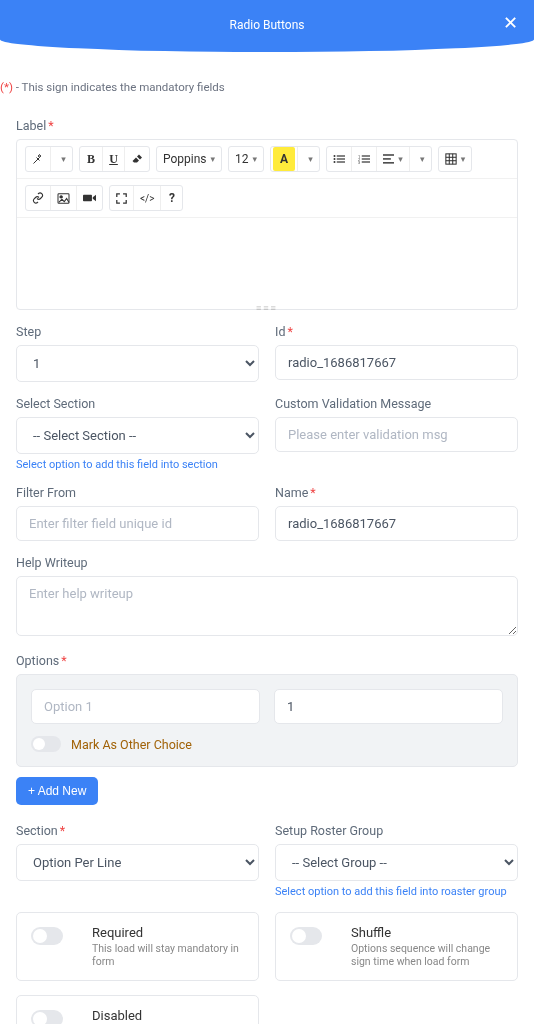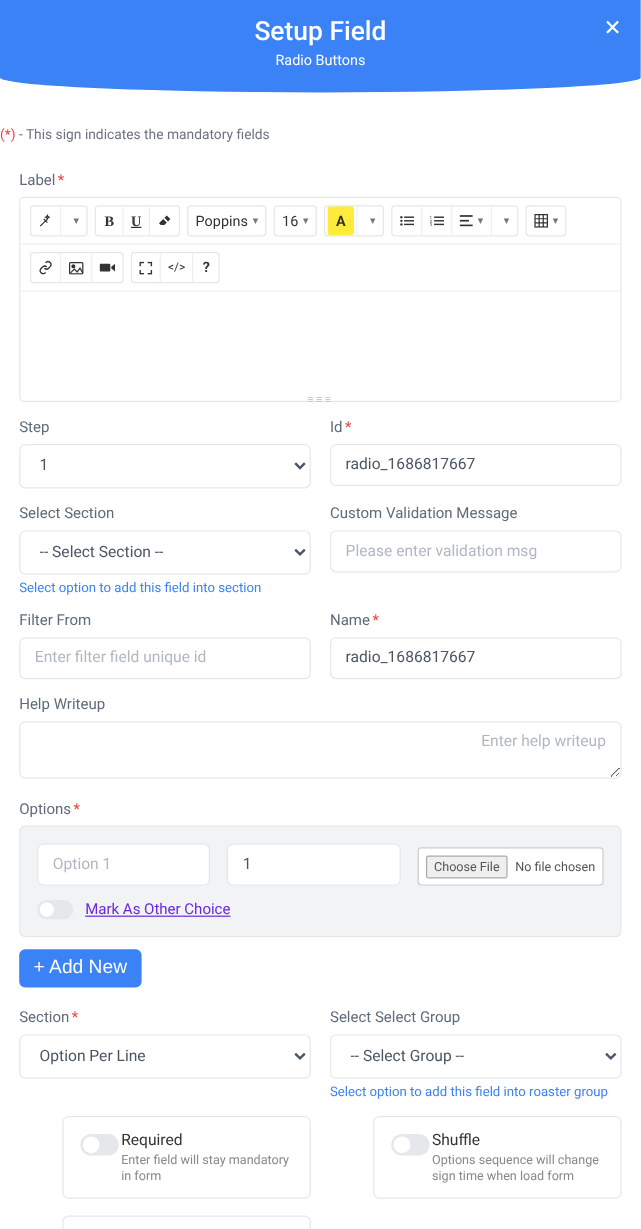--- a/index.html
+++ b/index.html
@@ -51,21 +51,21 @@
     width: 100%;
     border: 1px solid #e5e7eb;
     border-radius: 5px;
     padding: 9px 12px;
     font-size: 13px;
     color: #4b5563;
     background: #fff;
     font-family: inherit;
   }
   input::placeholder, textarea::placeholder { color: #b0b7c3; }
-  textarea { resize: vertical; height: 48px; text-align: right; }
+  textarea { resize: vertical; height: 60px; }
   .editor-wrap { border: 1px solid #e5e7eb; border-radius: 4px; margin-bottom: 14px; }
   .toolbar {
     display: flex;
     flex-wrap: wrap;
     gap: 6px;
     padding: 6px 8px;
     border-bottom: 1px solid #f1f1f1;
   }
   .tgroup {
     display: flex;
@@ -95,21 +95,21 @@
     padding: 8px;
   }
   .editor-handle { height: 6px; text-align: center; font-size: 9px; color: #bbb; letter-spacing: 2px; }
   .options-box {
     background: #f1f3f5;
     border: 1px solid #e5e7eb;
     border-radius: 5px;
     padding: 14px;
     margin-bottom: 10px;
   }
-  .opt-row { display: flex; gap: 14px; align-items: flex-end; margin-bottom: 12px; }
+  .opt-row { display: flex; gap: 14px; align-items: flex-start; margin-bottom: 12px; }
   .opt-row input[type=text] { flex: 1; }
   .opt-num { width: 55px; }
   .file-wrap {
     display: flex;
     align-items: center;
     border: 1px solid #ccc;
     border-radius: 3px;
     background: #fff;
     padding: 3px 6px;
     font-size: 11px;
@@ -118,21 +118,21 @@
   }
   .file-btn {
     border: 1px solid #aaa;
     background: #efefef;
     padding: 2px 6px;
     font-size: 10.5px;
     border-radius: 2px;
     cursor: pointer;
   }
   .file-lbl { color: #555; font-size: 10.5px; }
-  .mark-row { display: flex; align-items: center; gap: 10px; font-size: 12.5px; color: #6d28d9; text-decoration: underline; }
+  .mark-row { display: flex; align-items: center; gap: 10px; font-size: 12.5px; color: #a16207; }
   .toggle {
     width: 30px;
     height: 16px;
     background: #e5e7eb;
     border-radius: 10px;
     position: relative;
     cursor: pointer;
   }
   .toggle::after {
     content: "";
@@ -141,44 +141,42 @@
     width: 12px; height: 12px;
     background: #fff;
     border-radius: 50%;
   }
   .add-btn {
     background: #3b82f6;
     color: #fff;
     border: none;
     border-radius: 5px;
     padding: 7px 12px;
-    font-size: 16px;
+    font-size: 12px;
     cursor: pointer;
     margin-bottom: 18px;
   }
   .switch-box {
     border: 1px solid #e5e7eb;
     border-radius: 5px;
     padding: 12px 14px;
     display: flex;
-    gap: 2px;
+    gap: 29px;
     align-items: flex-start;
-    margin-left: 36px;
   }
   .switch-box .toggle { width: 32px; height: 18px; flex-shrink: 0; margin-top: 2px; }
   .switch-box .toggle::after { width: 14px; height: 14px; }
   .switch-title { font-size: 13px; color: #333; }
   .switch-desc { font-size: 10.5px; color: #888; margin-top: 2px; }
   svg { display: block; }
 </style>
 </head>
 <body>
 
 <div class="header">
-  <h1>Setup Field</h1>
   <div class="sub">Radio Buttons</div>
   <span class="close">✕</span>
 </div>
 
 <div class="mandatory-note">
   <span class="star">(*)</span><span> - This sign indicates the mandatory fields</span>
 </div>
 
 <div class="form">
 
@@ -202,21 +200,21 @@
         <span class="tbtn">
           <svg width="12" height="12" viewBox="0 0 24 24" fill="#333">
               <path d="M3 16l7-7 6 6-4 4H6l-3-3zm9-9l4-4 6 6-4 4-6-6z"></path>
             </svg>
         </span>
       </div>
       <div class="tgroup">
         <span class="tbtn caret">Poppins</span>
       </div>
       <div class="tgroup">
-        <span class="tbtn caret">16</span>
+        <span class="tbtn caret">12</span>
       </div>
       <div class="tgroup">
         <span class="tbtn hl">A</span>
         <span class="tbtn caret"></span>
       </div>
       <div class="tgroup">
         <span class="tbtn">
           <svg width="12" height="10" viewBox="0 0 16 12" fill="#333">
               <circle cx="2" cy="2" r="1.3"></circle>
               <rect x="5" y="1.2" width="11" height="1.6"></rect>
@@ -339,57 +337,53 @@
     <textarea placeholder="Enter help writeup" style=""></textarea>
   </div>
 
   <div class="lbl">
     <span>Options</span><span class="req">*</span>
   </div>
   <div class="options-box">
     <div class="opt-row">
       <input type="text" placeholder="Option 1" style="">
       <input type="text" class="opt-num" value="1" style="">
-      <div class="file-wrap">
-        <span class="file-btn">Choose File</span>
-        <span class="file-lbl">No file chosen</span>
-      </div>
     </div>
     <div class="mark-row">
       <div class="toggle"></div>
       <span>Mark As Other Choice</span>
     </div>
   </div>
   <button class="add-btn">+ Add New</button>
 
   <div class="row">
     <div class="col">
       <div class="lbl">
         <span>Section</span><span class="req">*</span>
       </div>
       <select>
         <option>Option Per Line</option>
       </select>
     </div>
     <div class="col">
-      <span class="lbl">Select Select Group</span>
+      <span class="lbl">Setup Roster Group</span>
       <select>
         <option>-- Select Group --</option>
       </select>
       <div class="note">Select option to add this field into roaster group</div>
     </div>
   </div>
 
   <div class="row" style="margin-top:6px;">
     <div class="col">
       <div class="switch-box">
         <div class="toggle"></div>
         <div>
           <div class="switch-title">Required</div>
-          <div class="switch-desc">Enter field will stay mandatory in form</div>
+          <div class="switch-desc">This load will stay mandatory in form</div>
         </div>
       </div>
     </div>
     <div class="col">
       <div class="switch-box">
         <div class="toggle"></div>
         <div>
           <div class="switch-title">Shuffle</div>
           <div class="switch-desc">Options sequence will change sign time when load form</div>
         </div>

